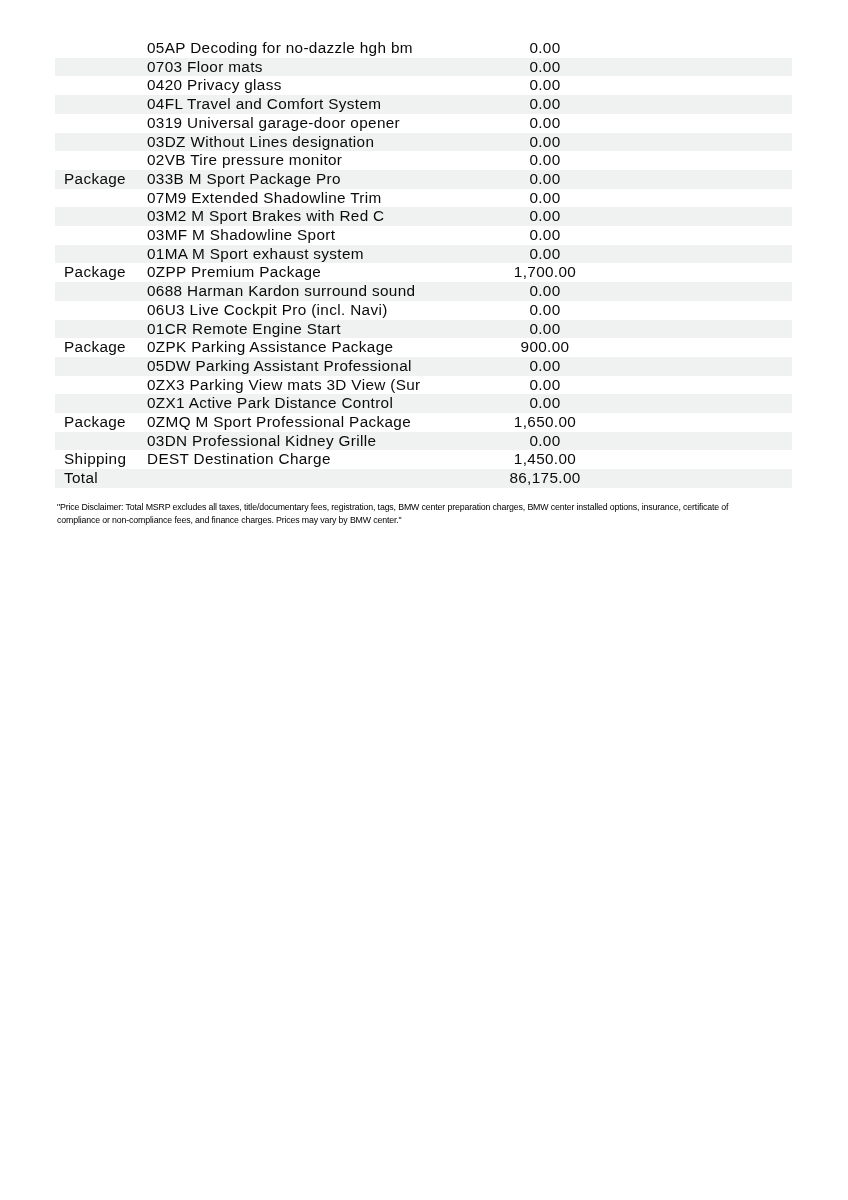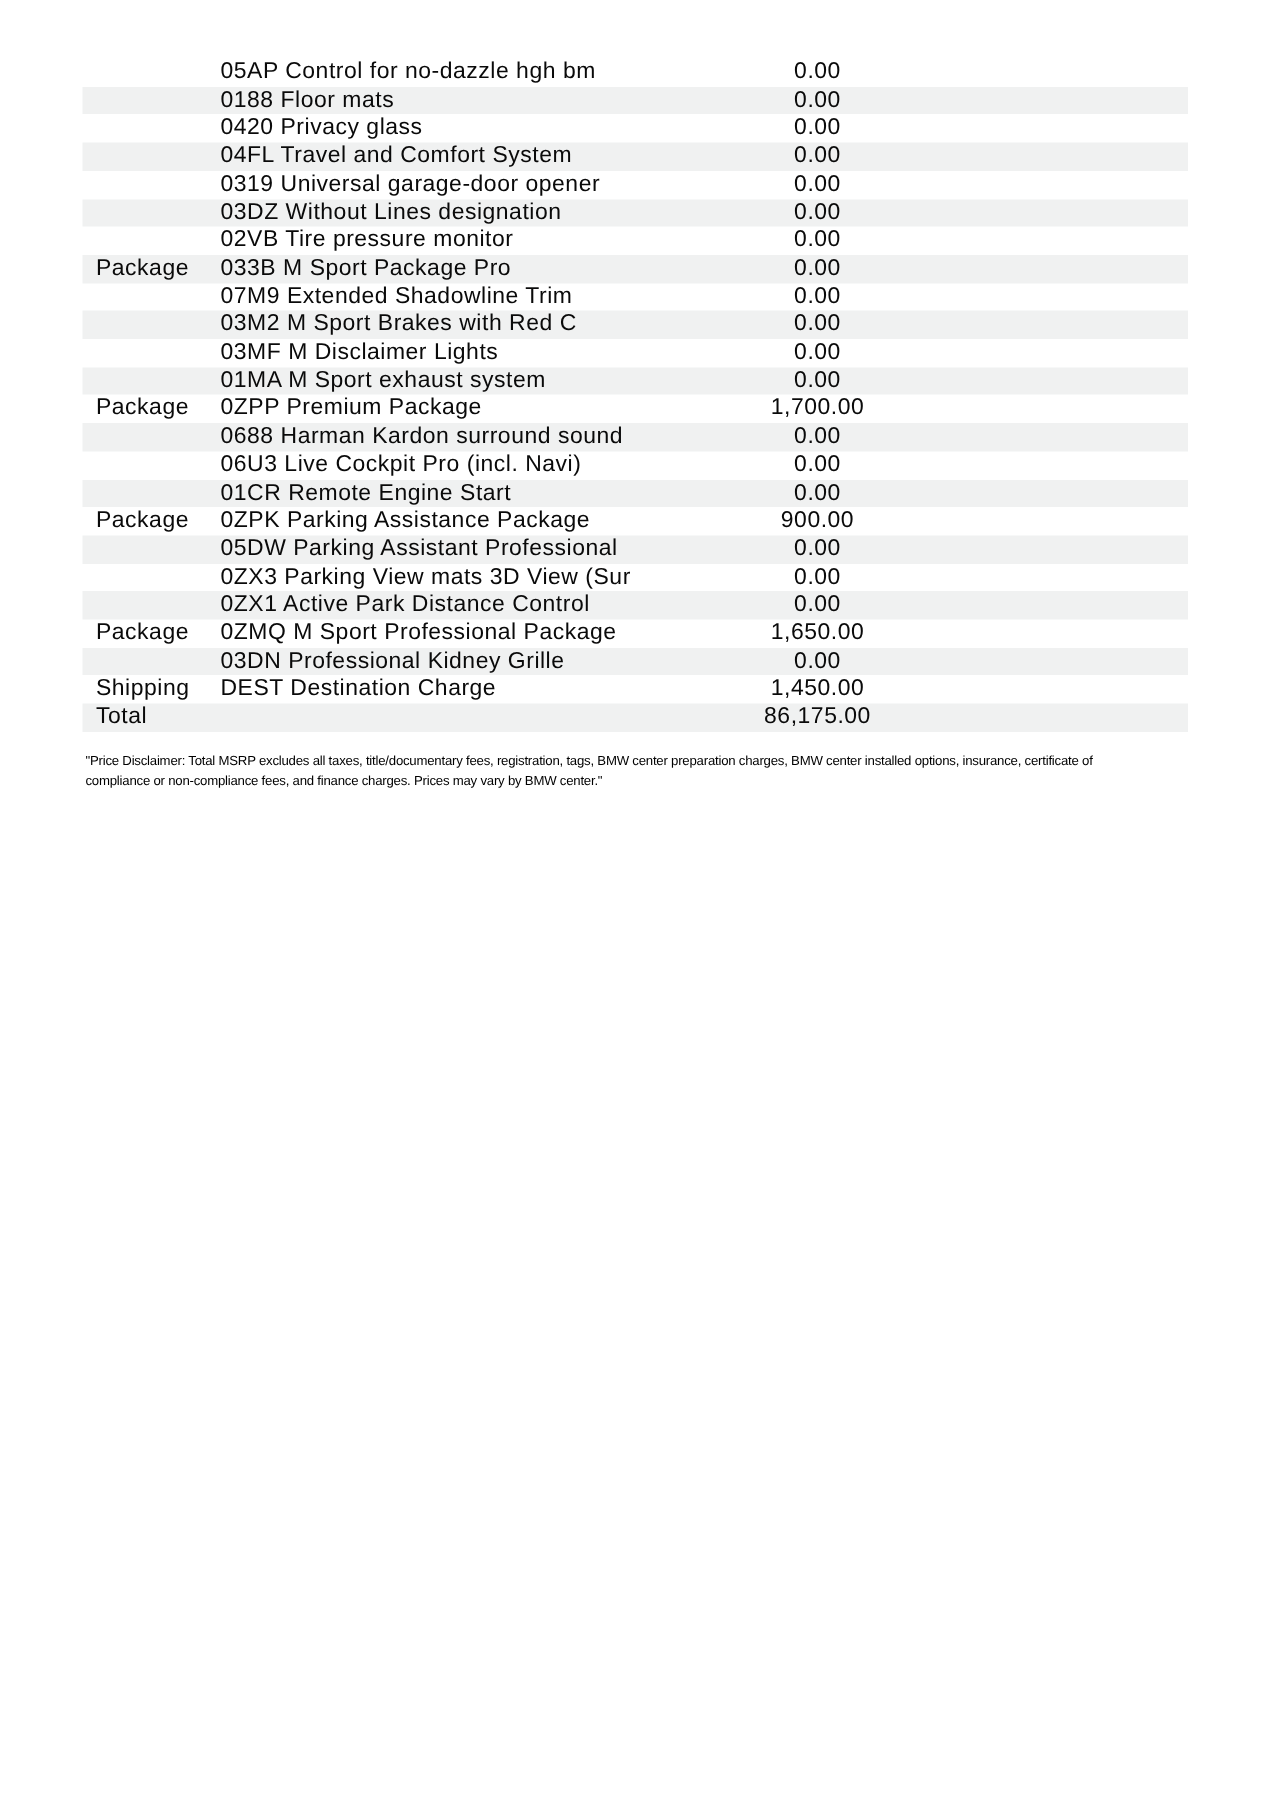--- a/index.html
+++ b/index.html
@@ -65,27 +65,27 @@
 </style>
 </head>
 <body>
 
 <div class="page">
 
   <div class="options-table">
 
     <div class="trow">
       <span class="c-type"></span>
-      <span class="c-item">05AP Control for no-dazzle hgh bm</span>
-      <span class="c-price">0.00</span>
-      <span class="c-fill"></span>
-    </div>
-    <div class="trow">
-      <span class="c-type"></span>
-      <span class="c-item">0188 Floor mats</span>
+      <span class="c-item">05AP Decoding for no-dazzle hgh bm</span>
+      <span class="c-price">0.00</span>
+      <span class="c-fill"></span>
+    </div>
+    <div class="trow">
+      <span class="c-type"></span>
+      <span class="c-item">0703 Floor mats</span>
       <span class="c-price">0.00</span>
       <span class="c-fill"></span>
     </div>
     <div class="trow">
       <span class="c-type"></span>
       <span class="c-item">0420 Privacy glass</span>
       <span class="c-price">0.00</span>
       <span class="c-fill"></span>
     </div>
     <div class="trow">
@@ -125,21 +125,21 @@
       <span class="c-fill"></span>
     </div>
     <div class="trow">
       <span class="c-type"></span>
       <span class="c-item">03M2 M Sport Brakes with Red C</span>
       <span class="c-price">0.00</span>
       <span class="c-fill"></span>
     </div>
     <div class="trow">
       <span class="c-type"></span>
-      <span class="c-item">03MF M Disclaimer Lights</span>
+      <span class="c-item">03MF M Shadowline Sport</span>
       <span class="c-price">0.00</span>
       <span class="c-fill"></span>
     </div>
     <div class="trow">
       <span class="c-type"></span>
       <span class="c-item">01MA M Sport exhaust system</span>
       <span class="c-price">0.00</span>
       <span class="c-fill"></span>
     </div>
     <div class="trow">

